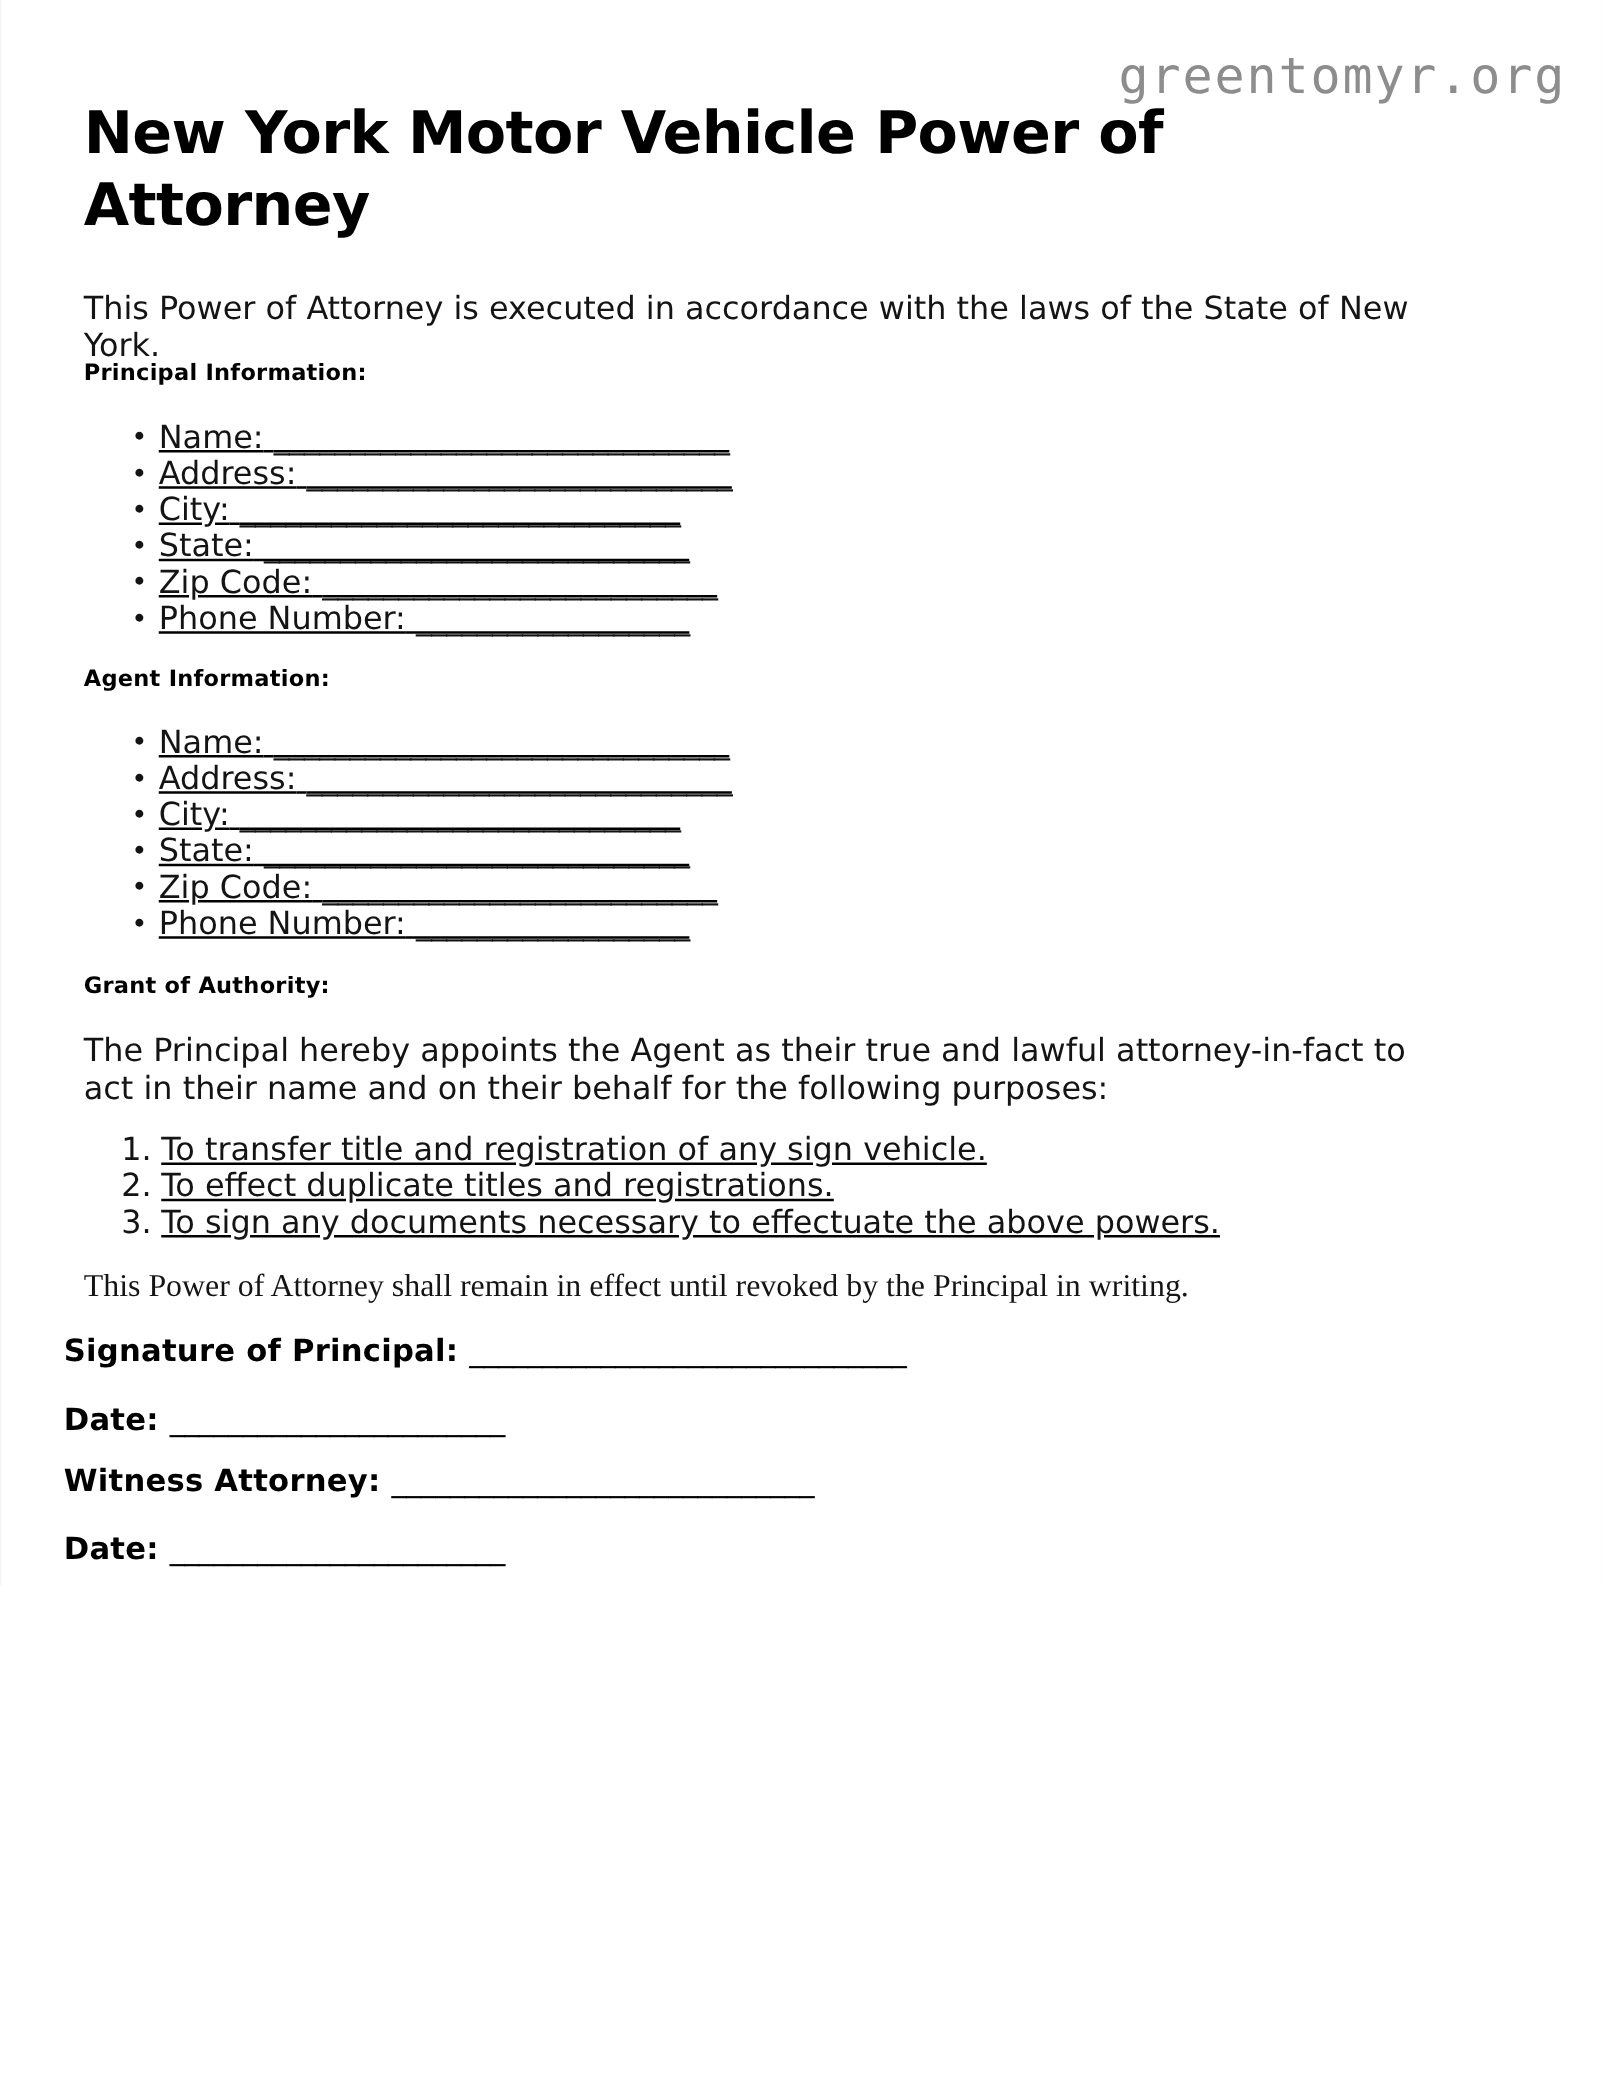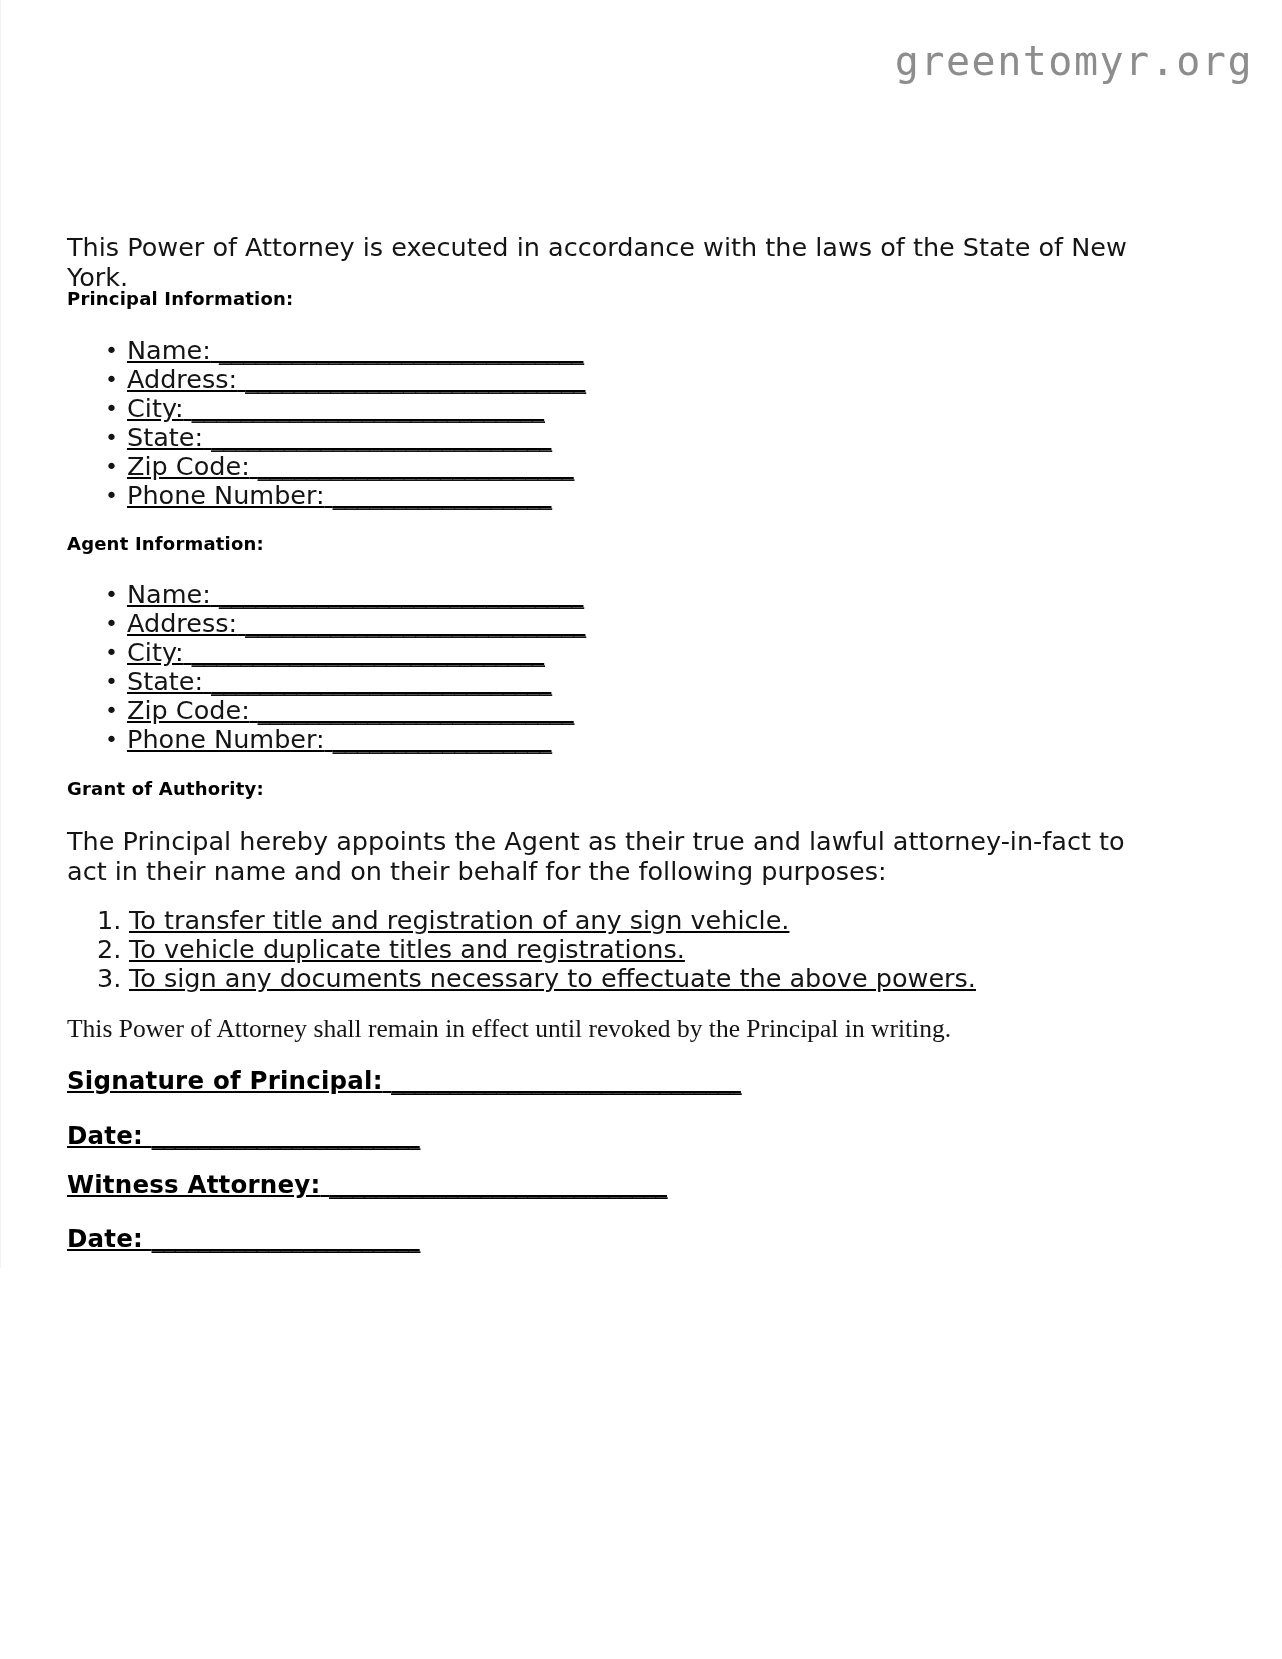--- a/index.html
+++ b/index.html
@@ -114,42 +114,42 @@
     top: 0;
   }
 
   .blank {
     letter-spacing: -0.6px;
   }
 
   
   .sig-line {
     position: absolute;
-    left: 66px;
+    left: 50px;
     margin: 0;
     font-size: 24.5px;
     line-height: 28px;
     font-weight: 700;
     color: #000;
     white-space: nowrap;
     letter-spacing: 0.2px;
-    text-decoration: underline;
   }
   .sig-line .blank {
     font-weight: 400;
     letter-spacing: -0.6px;
   }
 </style>
 </head>
 <body>
 
 <div class="page">
 
   <div class="watermark">greentomyr.org</div>
 
+  <h1 class="doc-title">New York Motor Vehicle Power of Attorney</h1>
 
   <p class="para" style="top:232px;">This Power of Attorney is executed in accordance with the laws of the State of New York.</p>
 
   <h2 class="heading" style="top:285px;">Principal Information:</h2>
 
   <ul class="field-list" style="top:336px;">
     <li><span>Name:</span> <span class="blank">______________________________</span></li>
     <li><span>Address:</span> <span class="blank">____________________________</span></li>
     <li><span>City:</span> <span class="blank">_____________________________</span></li>
     <li><span>State:</span> <span class="blank">____________________________</span></li>
@@ -167,21 +167,21 @@
     <li><span>Zip Code:</span> <span class="blank">__________________________</span></li>
     <li><span>Phone Number:</span> <span class="blank">__________________</span></li>
   </ul>
 
   <h2 class="heading" style="top:775px;">Grant of Authority:</h2>
 
   <p class="para" style="top:826px; width:1080px;">The Principal hereby appoints the Agent as their true and lawful attorney-in-fact to act in their name and on their behalf for the following purposes:</p>
 
   <ol class="num-list" style="top:906px;">
     <li><span class="num">1.</span><span>To transfer title and registration of any sign vehicle.</span></li>
-    <li><span class="num">2.</span><span>To vehicle duplicate titles and registrations.</span></li>
+    <li><span class="num">2.</span><span>To effect duplicate titles and registrations.</span></li>
     <li><span class="num">3.</span><span>To sign any documents necessary to effectuate the above powers.</span></li>
   </ol>
 
   <p class="para" style="top:1014px;font-family:Liberation Serif, serif;">This Power of Attorney shall remain in effect until revoked by the Principal in writing.</p>
 
   <p class="sig-line" style="top:1067px;">
     <span>Signature of Principal:</span>
     <span class="blank">______________________________</span>
   </p>
 

